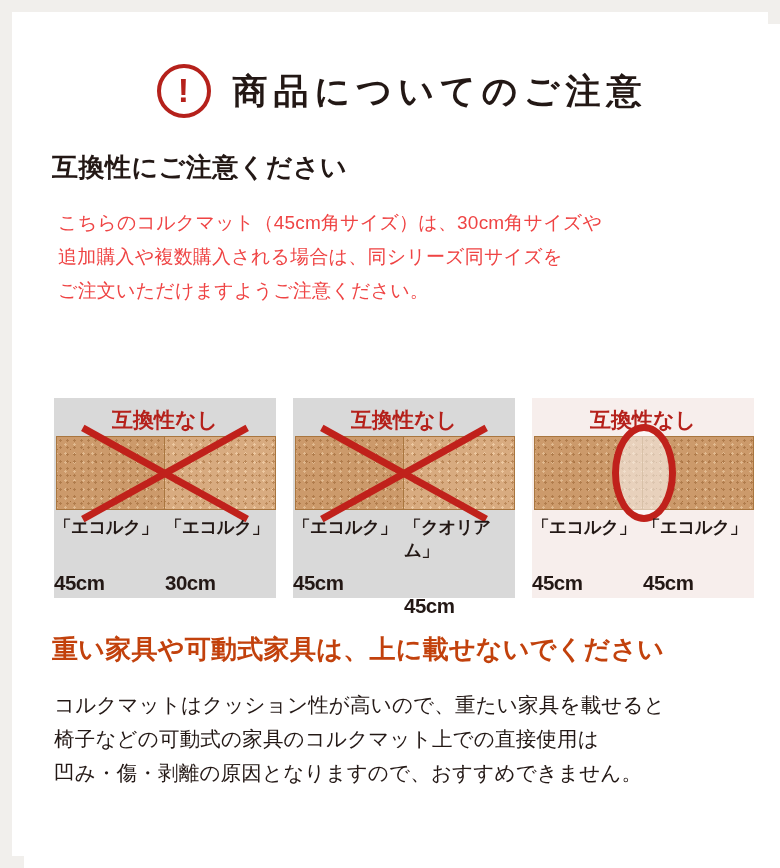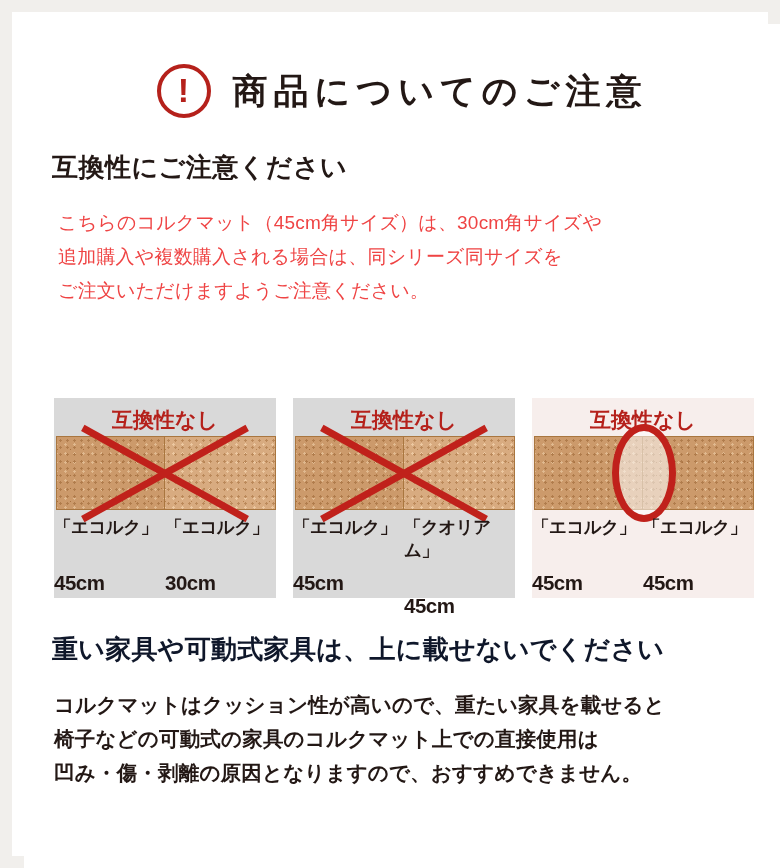--- a/index.html
+++ b/index.html
@@ -210,32 +210,31 @@
     display: block;
     margin-top: 32px;
   }
 
   
   .sec2-heading {
     position: absolute;
     left: 28px; top: 608px;
     font-size: 26px;
     font-weight: bold;
-    color: #0f172a;
+    color: #c2410c;
     letter-spacing: 0.3px;
   }
   .sec2-body {
     position: absolute;
     left: 30px; top: 664px;
     width: 706px;
     font-size: 20.5px;
     line-height: 34px;
     color: #231815;
     letter-spacing: 0.2px;
-    font-weight: bold;
   }
   .sec2-body p { margin: 0; }
 </style>
 </head>
 <body>
 
 <div class="page">
   <div class="inner">
 
     <div class="title-row">

